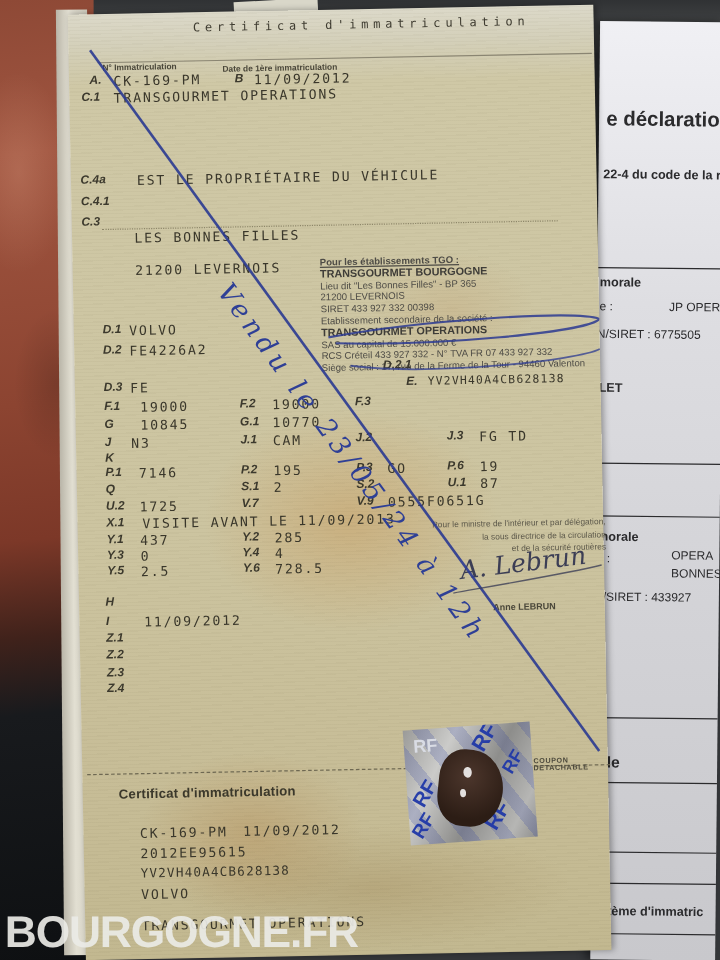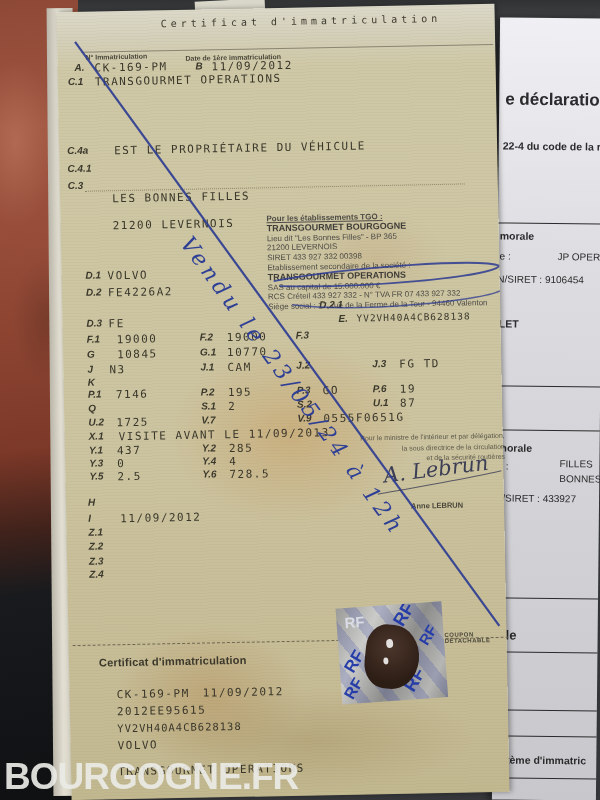--- a/index.html
+++ b/index.html
@@ -72,27 +72,27 @@
 <div id="top-band" class="abs"></div>
 <div id="leather" class="abs"></div>
 
 <div id="side-paper" class="abs">
   <span class="sp-big" style="left:6px;top:72px;">e déclaration</span>
   <span class="sp-bold" style="left:4px;top:122px;">22-4 du code de la ro</span>
   <div class="sp-line" style="top:205px;"></div>
   <span class="sp-bold" style="left:2px;top:212px;">morale</span>
   <span class="sp-txt" style="left:2px;top:233px;">e :</span>
   <span class="sp-txt" style="left:60px;top:233px;">JP OPERA</span>
-  <span class="sp-txt" style="left:0px;top:256px;">N/SIRET : 9106454</span>
+  <span class="sp-txt" style="left:0px;top:256px;">N/SIRET : 6775505</span>
   <span class="sp-bold" style="left:2px;top:300px;">LET</span>
   <div class="sp-line" style="top:368px;"></div>
   <div class="sp-line" style="top:412px;"></div>
   <span class="sp-bold" style="left:2px;top:424px;">morale</span>
   <span class="sp-txt" style="left:2px;top:443px;">e :</span>
-  <span class="sp-txt" style="left:64px;top:440px;">FILLES</span>
+  <span class="sp-txt" style="left:64px;top:440px;">OPERA</span>
   <span class="sp-txt" style="left:64px;top:455px;">BONNES</span>
   <span class="sp-txt" style="left:0px;top:475px;">N/SIRET : 433927</span>
   <span class="sp-txt" style="left:2px;top:538px;">s</span>
   <div class="sp-line" style="top:580px;"></div>
   <span class="sp-bold" style="left:4px;top:610px;font-size:13px;">ule</span>
   <div class="sp-line" style="top:634px;"></div>
   <div class="sp-line" style="top:692px;"></div>
   <div class="sp-line" style="top:718px;"></div>
   <span class="sp-bold" style="left:2px;top:736px;">ystème d'immatric</span>
   <div class="sp-line" style="top:760px;"></div>

